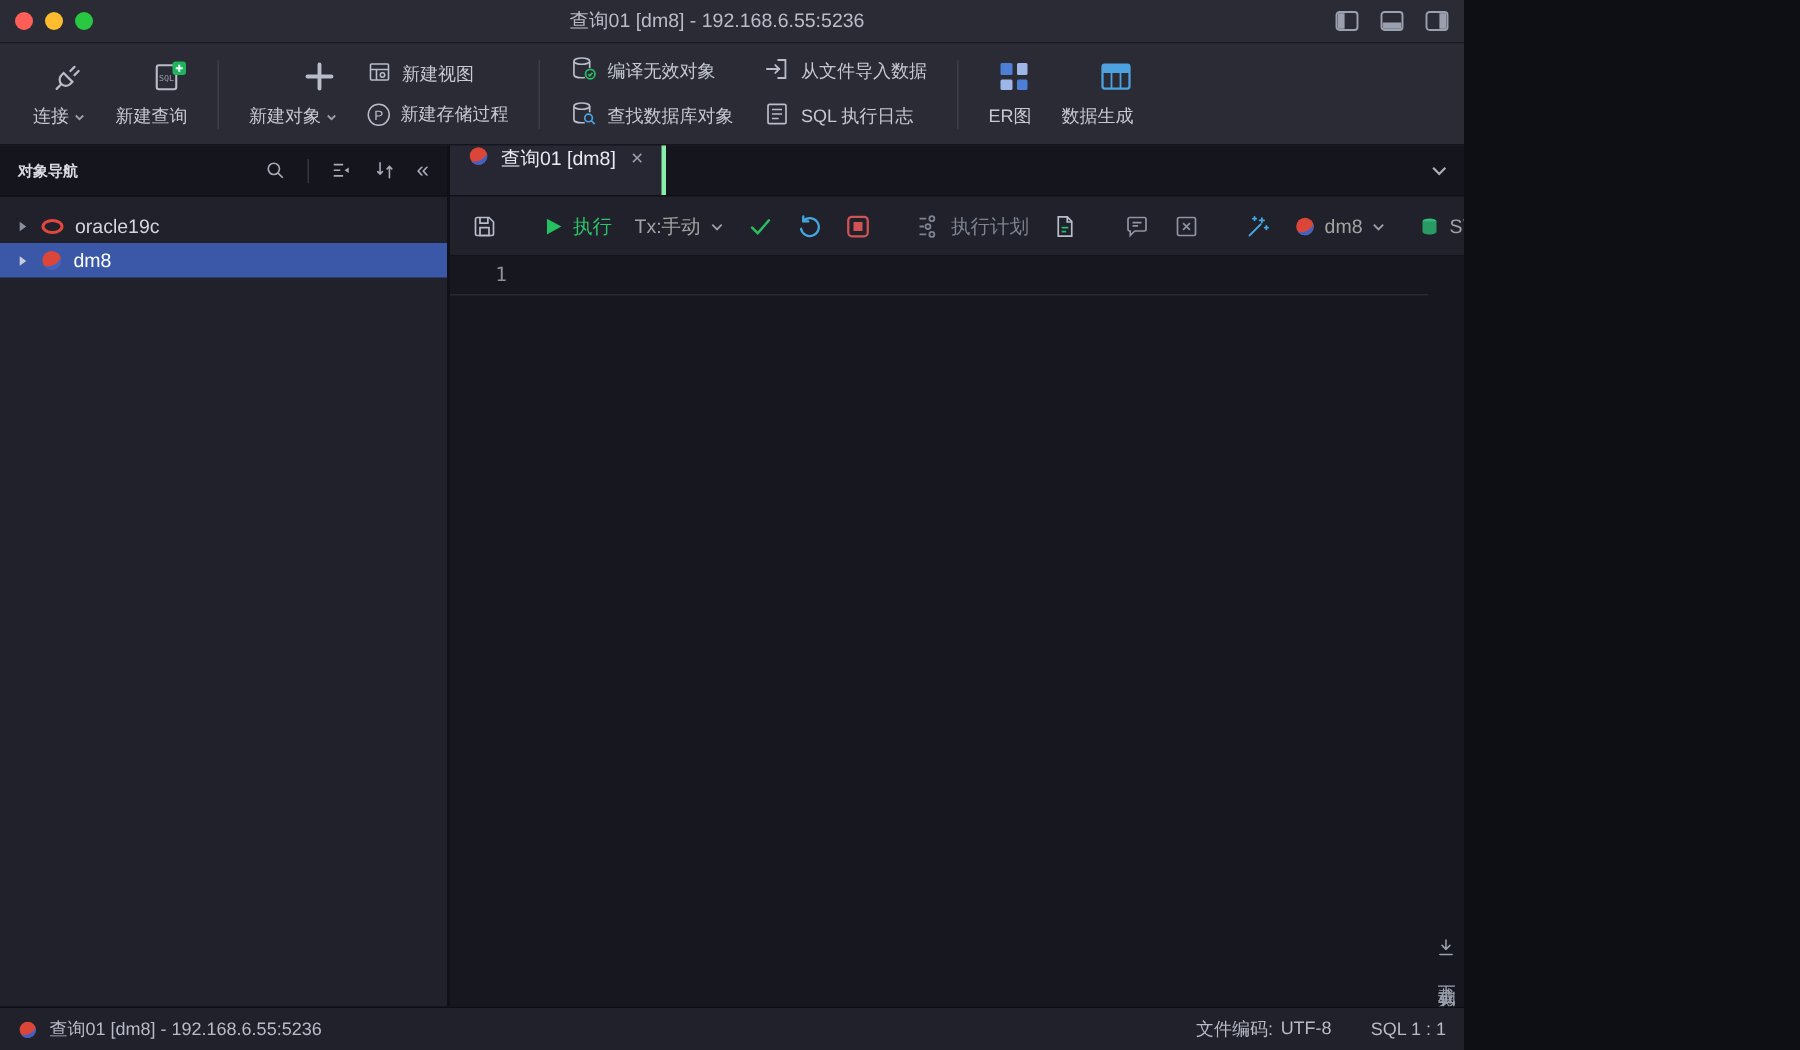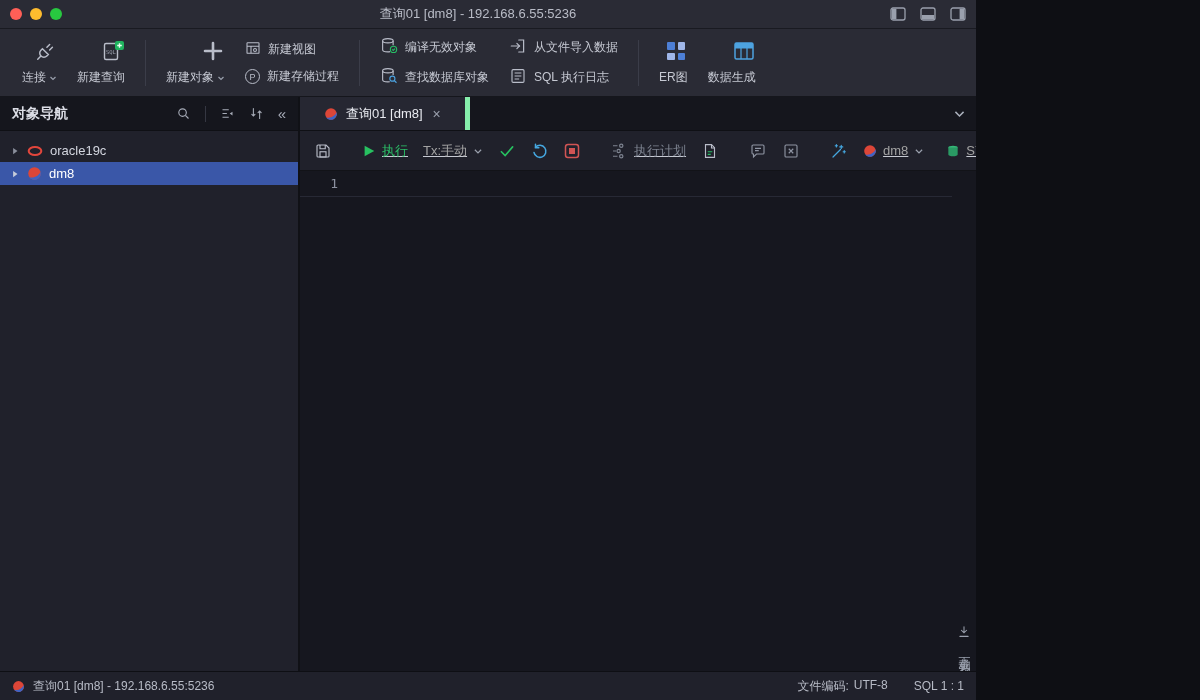--- a/index.html
+++ b/index.html
@@ -28,38 +28,38 @@
                  align-items:center;justify-content:center;font-size:9px;color:#b9bdc9;box-sizing:border-box;}
   .annotated{position:relative;}
   .ann-box{position:absolute;left:-14px;right:-14px;top:-12px;bottom:-10px;border:2px solid #e0190c;
            pointer-events:none;z-index:6;}
 
   
   .body{flex:1;display:flex;min-height:0;}
   .sidebar{flex:0 0 298px;background:#20212b;border-right:2px solid #101116;display:flex;flex-direction:column;}
   .sb-header{flex:0 0 33px;background:#15161d;border-bottom:1px solid #0f1015;display:flex;align-items:center;
              gap:14px;padding:0 12px;}
-  .sb-title{font-size:14px;font-weight:700;color:#dadce4;flex:1;}
+  .sb-title{font-size:10px;font-weight:700;color:#dadce4;flex:1;}
   .sb-sep{width:1px;height:16px;background:#353742;}
   .iconbtn{display:inline-flex;align-items:center;justify-content:center;cursor:default;}
   .chevrons{color:#a7acb8;font-size:15px;line-height:1;}
   .tree{padding-top:8px;font-size:13px;}
   .tree-row{height:23px;display:flex;align-items:center;gap:7px;padding:0 10px;color:#d3d6df;}
   .tree-row.selected{background:#3a57a8;color:#fff;}
 
   
   .main{flex:1;display:flex;flex-direction:column;min-width:0;}
   .tabbar{flex:0 0 33px;background:#15161d;border-bottom:1px solid #0f1015;display:flex;align-items:stretch;padding-right:10px;}
-  .tab{display:flex;align-items:center;gap:8px;padding:0 24px;background:#262732;color:#e8eaf0;font-size:13px;
-       border-right:5px solid #86efac;}
+  .tab{display:flex;align-items:flex-start;gap:8px;padding:0 12px;background:#262732;color:#e8eaf0;font-size:13px;
+       border-right:3px solid #86efac;}
   .tab-close{color:#9aa0ad;font-size:14px;margin-left:2px;}
   .tab-fill{flex:1;}
   .tab-chevron{align-self:center;}
   .ed-toolbar{flex:0 0 39px;background:#20212b;border-bottom:1px solid #121318;display:flex;align-items:center;
-              gap:15px;padding:0 14px;font-size:13px;text-decoration:underline;}
+              gap:15px;padding:0 14px;font-size:13px;}
   .et-group{display:flex;align-items:center;gap:6px;white-space:nowrap;}
   .et-divider{width:1px;height:18px;background:#353742;}
   .green-lbl{color:#2bc268;}
   .gray-lbl{color:#a3a3a3;}
   .disabled-lbl{color:#7d8390;}
   .right-group{margin-left:auto;display:flex;align-items:center;gap:22px;}
 
   
   .editor-wrap{flex:1;display:flex;min-height:0;background:#16171f;}
   .editor{flex:1;font-family:"DejaVu Sans Mono","Liberation Mono",monospace;font-size:13px;min-width:0;}

